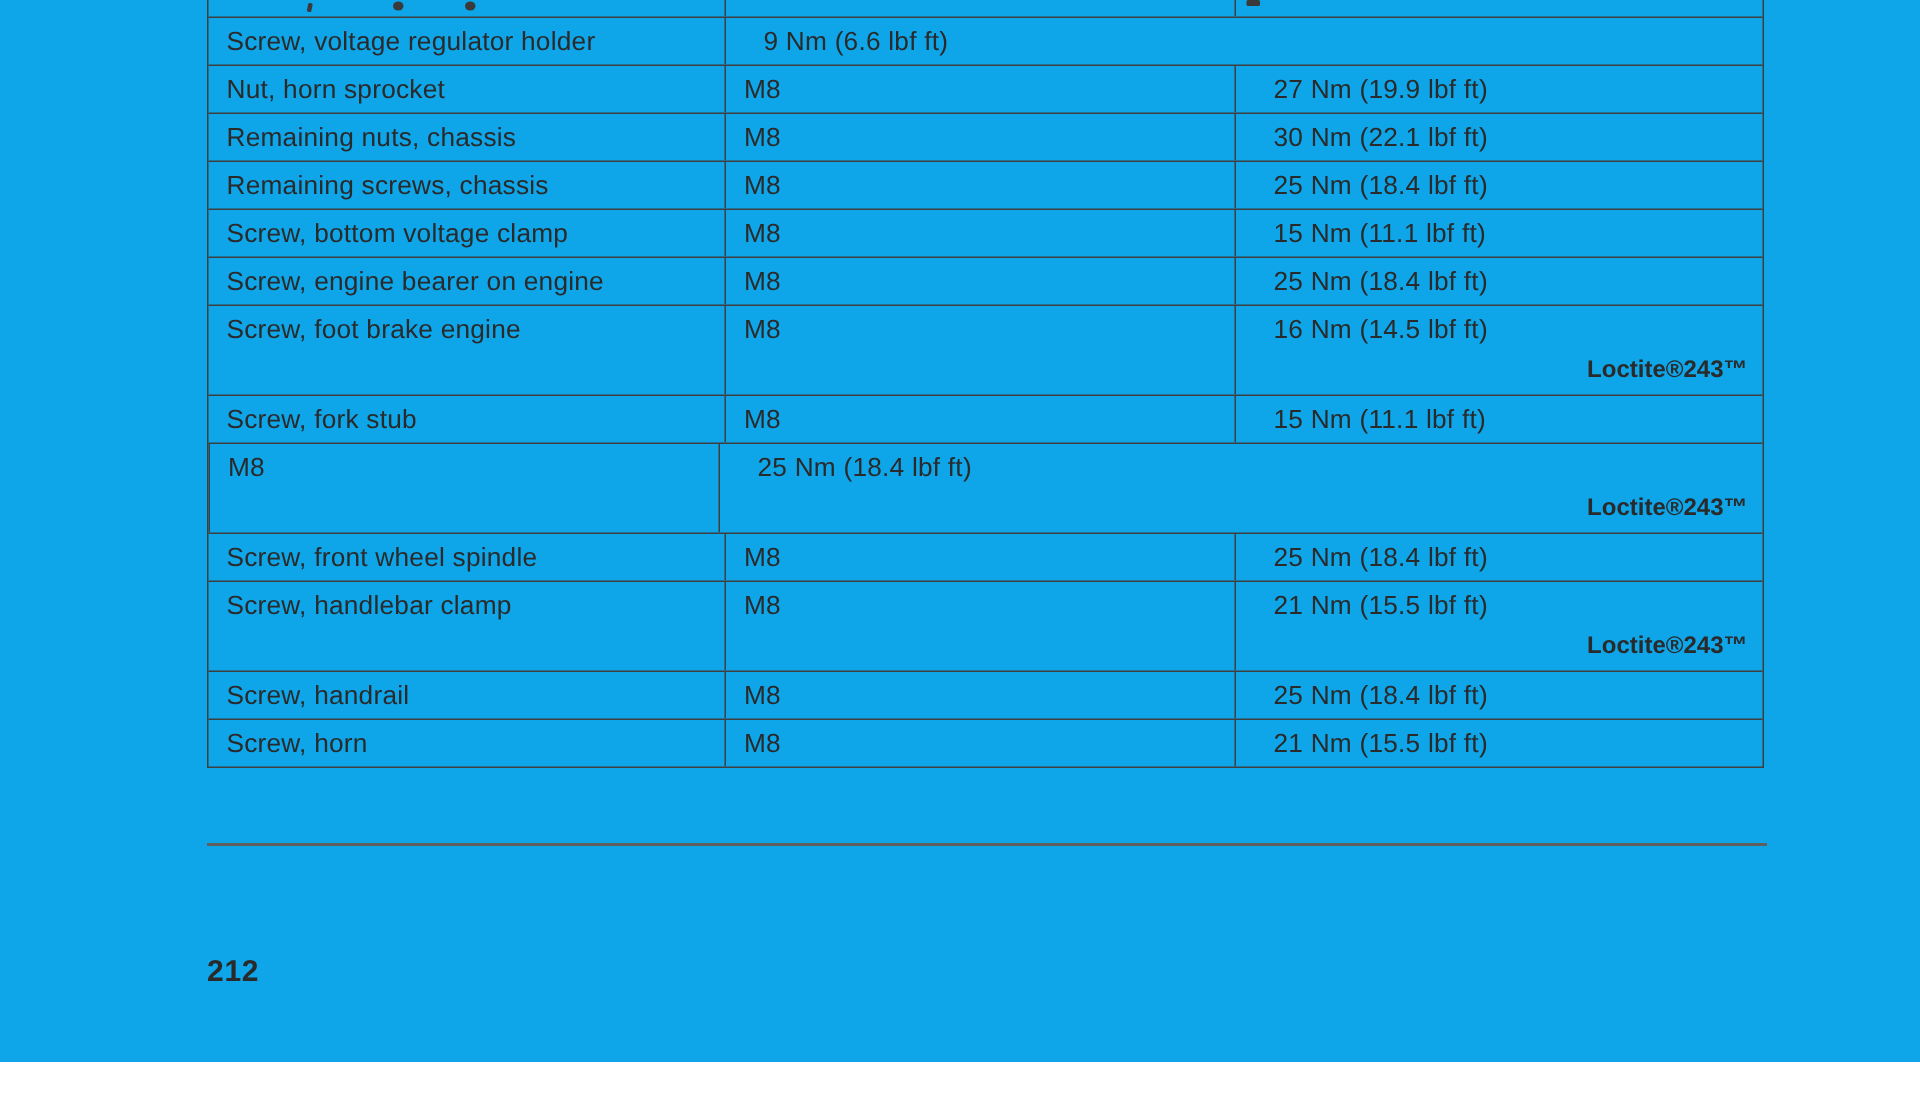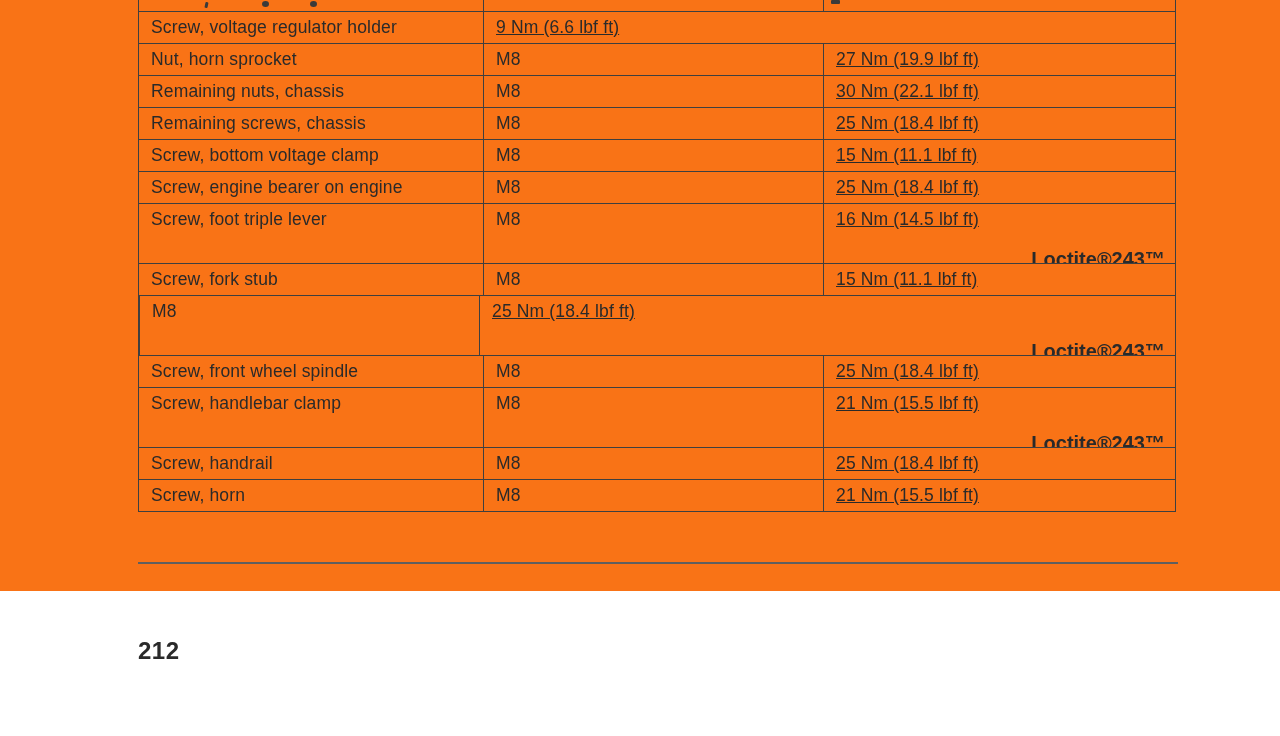--- a/index.html
+++ b/index.html
@@ -8,22 +8,22 @@
     width: 1280px;
     height: 736px;
     background: #ffffff;
     font-family: "Liberation Sans", sans-serif;
     color: #2a2a2a;
     overflow: hidden;
   }
   .page {
     position: relative;
     width: 1280px;
-    height: 591px;
-    background: #f97316;
+    height: 708px;
+    background: #0ea5e9;
   }
   
   .doc-table {
     position: absolute;
     left: 138px;
     top: 0;
     width: 1036px;
     border-left: 1.6px solid #3f3f3f;
     border-right: 1.6px solid #3f3f3f;
     border-bottom: 1.6px solid #3f3f3f;
@@ -44,29 +44,29 @@
   }
   .td {
     box-sizing: border-box;
     font-size: 17.5px;
     letter-spacing: 0.15px;
     white-space: nowrap;
     overflow: hidden;
   }
   .td.c1 { width: 344px; padding-left: 12px; line-height: 30px; }
   .td.c2 { width: 340px; padding-left: 12px; border-left: 1.6px solid #3f3f3f; line-height: 30px; }
-  .td.c3 { flex: 1; padding-left: 12px; padding-right: 10px; border-left: 1.6px solid #3f3f3f; text-decoration: underline; }
+  .td.c3 { flex: 1; padding-left: 25px; padding-right: 10px; border-left: 1.6px solid #3f3f3f; }
   .td.c3 .val { line-height: 30px; }
   .td.c3 .note {
     display: block;
     text-align: right;
     font-weight: bold;
-    font-size: 20px;
+    font-size: 16px;
     line-height: 20px;
-    margin-top: 15px;
+    margin-top: 3px;
     letter-spacing: 0;
   }
   
   .frag {
     position: absolute;
     background: #3a3a3a;
   }
   .frag.tick { left: 66px; top: 2px; width: 3px; height: 6px; border-radius: 1px; transform: rotate(12deg); }
   .frag.dot1 { left: 123px; top: 1px; width: 7px; height: 6px; border-radius: 50%; }
   .frag.dot2 { left: 171px; top: 1px; width: 7px; height: 6px; border-radius: 50%; }
@@ -77,21 +77,21 @@
     left: 138px;
     top: 562px;
     width: 1040px;
     height: 2px;
     background: #5f5f5f;
   }
   .page-num {
     position: absolute;
     left: 138px;
     top: 637px;
-    font-size: 24px;
+    font-size: 20px;
     font-weight: bold;
     color: #2a2a2a;
     letter-spacing: 0.5px;
   }
 </style>
 </head>
 <body>
 
 <div class="page">
 
@@ -130,21 +130,21 @@
         <div class="td c1">Screw, bottom voltage clamp</div>
         <div class="td c2">M8</div>
         <div class="td c3"><span class="val">15 Nm (11.1 lbf ft)</span></div>
       </div>
       <div class="tr">
         <div class="td c1">Screw, engine bearer on engine</div>
         <div class="td c2">M8</div>
         <div class="td c3"><span class="val">25 Nm (18.4 lbf ft)</span></div>
       </div>
       <div class="tr double">
-        <div class="td c1">Screw, foot triple lever</div>
+        <div class="td c1">Screw, foot brake engine</div>
         <div class="td c2">M8</div>
         <div class="td c3"><span class="val">16 Nm (14.5 lbf ft)</span><span class="note">Loctite®243™</span></div>
       </div>
       <div class="tr">
         <div class="td c1">Screw, fork stub</div>
         <div class="td c2">M8</div>
         <div class="td c3"><span class="val">15 Nm (11.1 lbf ft)</span></div>
       </div>
       <div class="tr double">
         <div class="td c2">M8</div>

